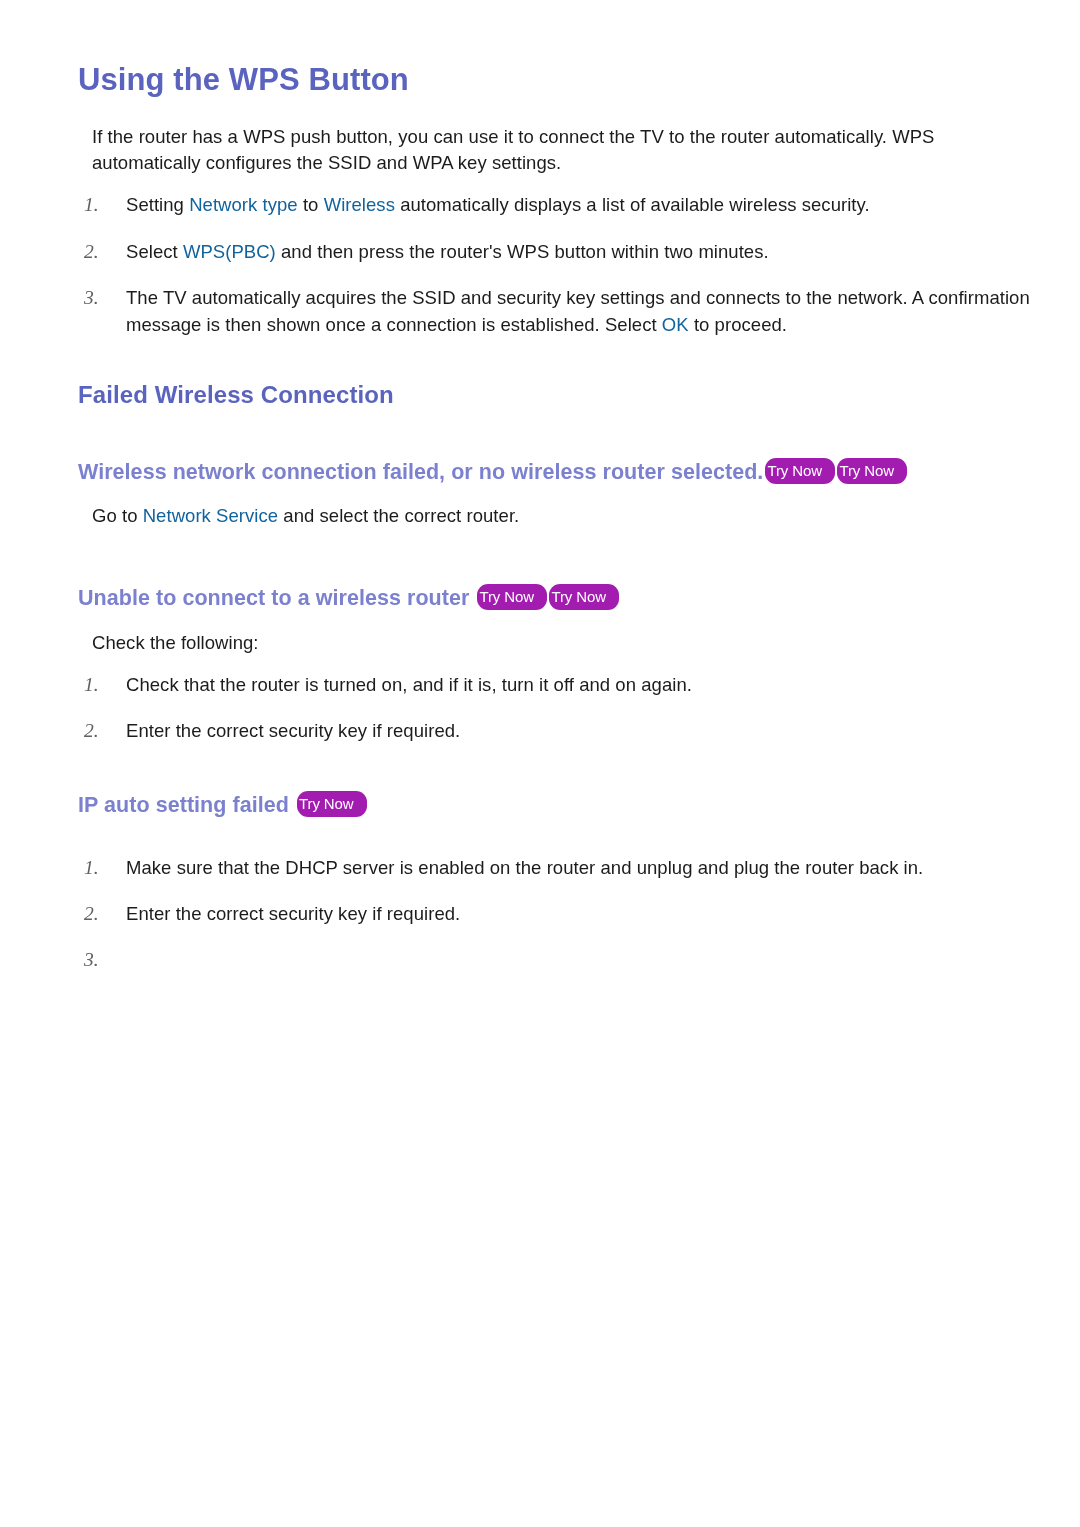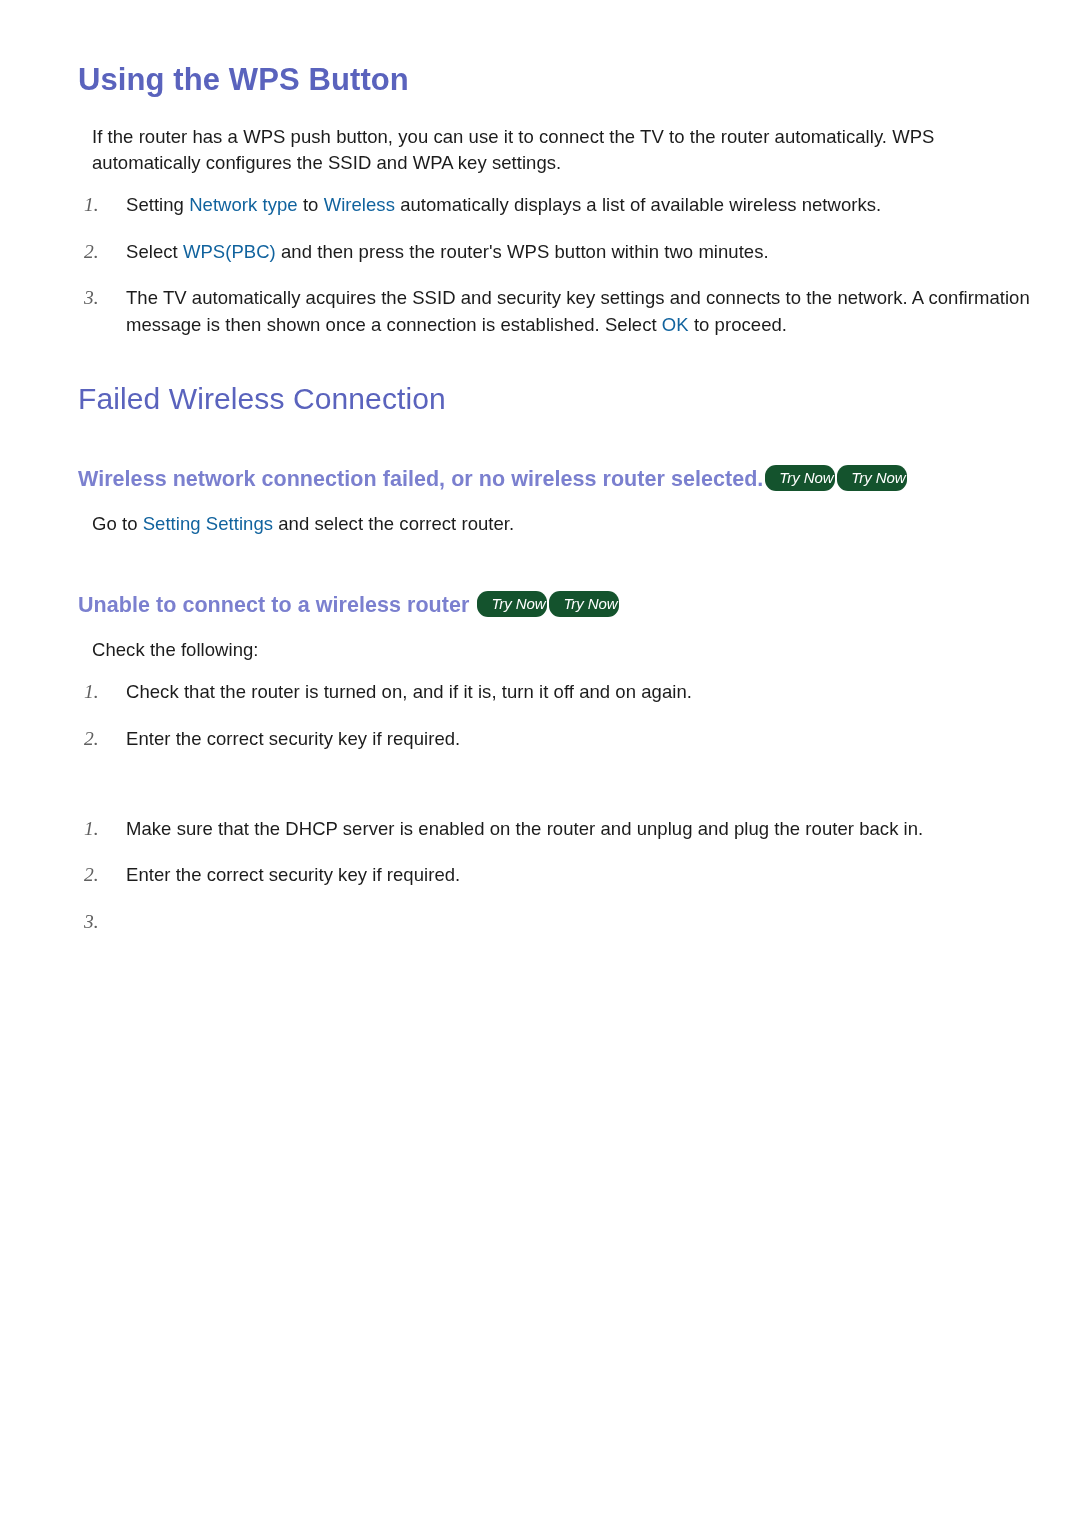--- a/index.html
+++ b/index.html
@@ -28,22 +28,22 @@
   h1.doc-h1 {
     font-size: 31px;
     font-weight: bold;
     color: #5a63bd;
     letter-spacing: 0.1px;
     margin: 0 0 26px 0;
     line-height: 1.15;
   }
 
   h2.doc-h2 {
-    font-size: 30px;
-    font-weight: normal;
+    font-size: 24px;
+    font-weight: bold;
     color: #5a63bd;
     letter-spacing: 0.1px;
     margin: 0;
     line-height: 1.2;
   }
 
   h3.doc-h3 {
     font-size: 21.5px;
     font-weight: bold;
     color: #7b80cf;
@@ -99,34 +99,33 @@
 
   
   .kw {
     color: #11639e;
     font-weight: normal;
   }
 
   
   .trynow {
     display: inline-block;
-    background: #14532d;
+    background: #a21caf;
     color: #ffffff;
     font-size: 15px;
     font-weight: normal;
     font-family: "Liberation Sans", sans-serif;
     line-height: 1;
     padding: 5px 2px 6px 2px;
     min-width: 66px;
-    text-align: right;
+    text-align: left;
     border-radius: 11px;
     vertical-align: 3px;
     margin-left: 2px;
     letter-spacing: -0.1px;
-    font-style: italic;
   }
   h3.doc-h3 .trynow { vertical-align: 3px; }
 
   
   .sec-gap-1 { height: 42px; }
   .sec-gap-2 { height: 48px; }
   .sec-gap-3 { height: 40px; }
   .sec-gap-4 { height: 46px; }
   .sec-gap-5 { height: 17px; }
 </style>
@@ -134,42 +133,42 @@
 <body>
 
 <div class="page">
 
   <h1 class="doc-h1">Using the WPS Button</h1>
 
   <p class="body intro">If the router has a WPS push button, you can use it to connect the TV to the router automatically. WPS automatically configures the SSID and WPA key settings.</p>
 
   <ol class="steps">
     <li>
-      <span class="marker">1.</span><span>Setting </span><span class="kw">Network type</span><span> to </span><span class="kw">Wireless</span><span> automatically displays a list of available wireless networks.</span>
+      <span class="marker">1.</span><span>Setting </span><span class="kw">Network type</span><span> to </span><span class="kw">Wireless</span><span> automatically displays a list of available wireless security.</span>
     </li>
     <li>
       <span class="marker">2.</span><span>Select </span><span class="kw">WPS(PBC)</span><span> and then press the router's WPS button within two minutes.</span>
     </li>
     <li>
       <span class="marker">3.</span><span>The TV automatically acquires the SSID and security key settings and connects to the network. A confirmation message is then shown once a connection is established. Select </span><span class="kw">OK</span><span> to proceed.</span>
     </li>
   </ol>
 
   <div class="sec-gap-1"></div>
 
   <h2 class="doc-h2">Failed Wireless Connection</h2>
 
   <div class="sec-gap-2"></div>
 
   <h3 class="doc-h3">
     <span>Wireless network connection failed, or no wireless router selected.</span><span class="trynow">Try Now</span><span class="trynow">Try Now</span>
   </h3>
 
   <p class="body">
-    <span>Go to </span><span class="kw">Setting Settings</span><span> and select the correct router.</span>
+    <span>Go to </span><span class="kw">Network Service</span><span> and select the correct router.</span>
   </p>
 
   <div class="sec-gap-3"></div>
 
   <h3 class="doc-h3">
     <span>Unable to connect to a wireless router</span>
     <span class="trynow">Try Now</span><span class="trynow">Try Now</span>
   </h3>
 
   <p class="body lead">Check the following:</p>
@@ -178,20 +177,24 @@
     <li>
       <span class="marker">1.</span><span>Check that the router is turned on, and if it is, turn it off and on again.</span>
     </li>
     <li>
       <span class="marker">2.</span><span>Enter the correct security key if required.</span>
     </li>
   </ol>
 
   <div class="sec-gap-4"></div>
 
+  <h3 class="doc-h3">
+    <span>IP auto setting failed</span>
+    <span class="trynow">Try Now</span>
+  </h3>
 
 
   <div class="sec-gap-5"></div>
 
   <ol class="steps">
     <li>
       <span class="marker">1.</span><span>Make sure that the DHCP server is enabled on the router and unplug and plug the router back in.</span>
     </li>
     <li>
       <span class="marker">2.</span><span>Enter the correct security key if required.</span>

